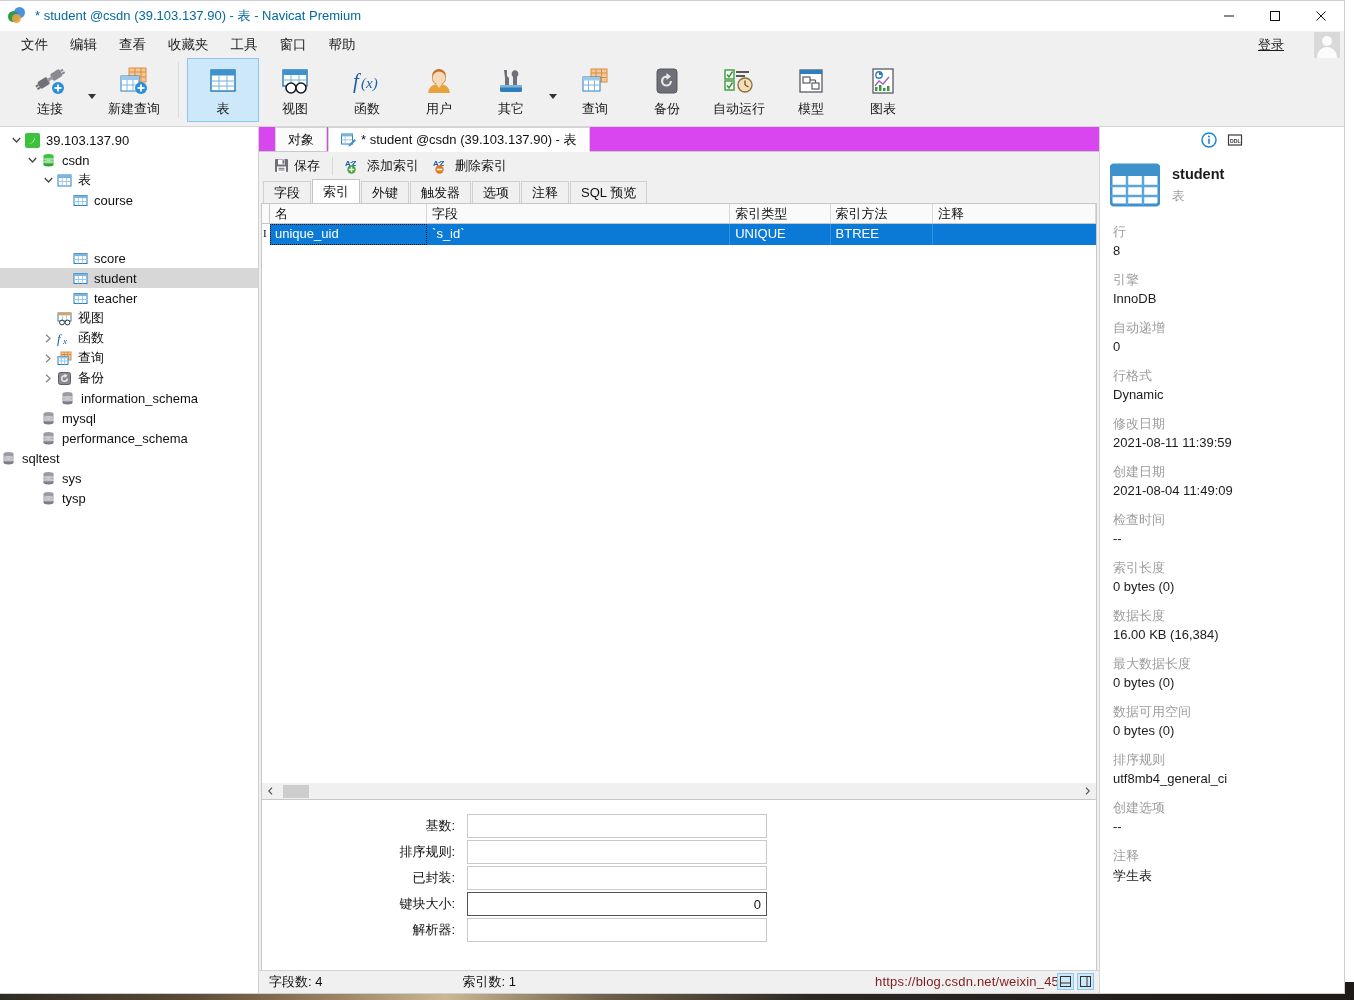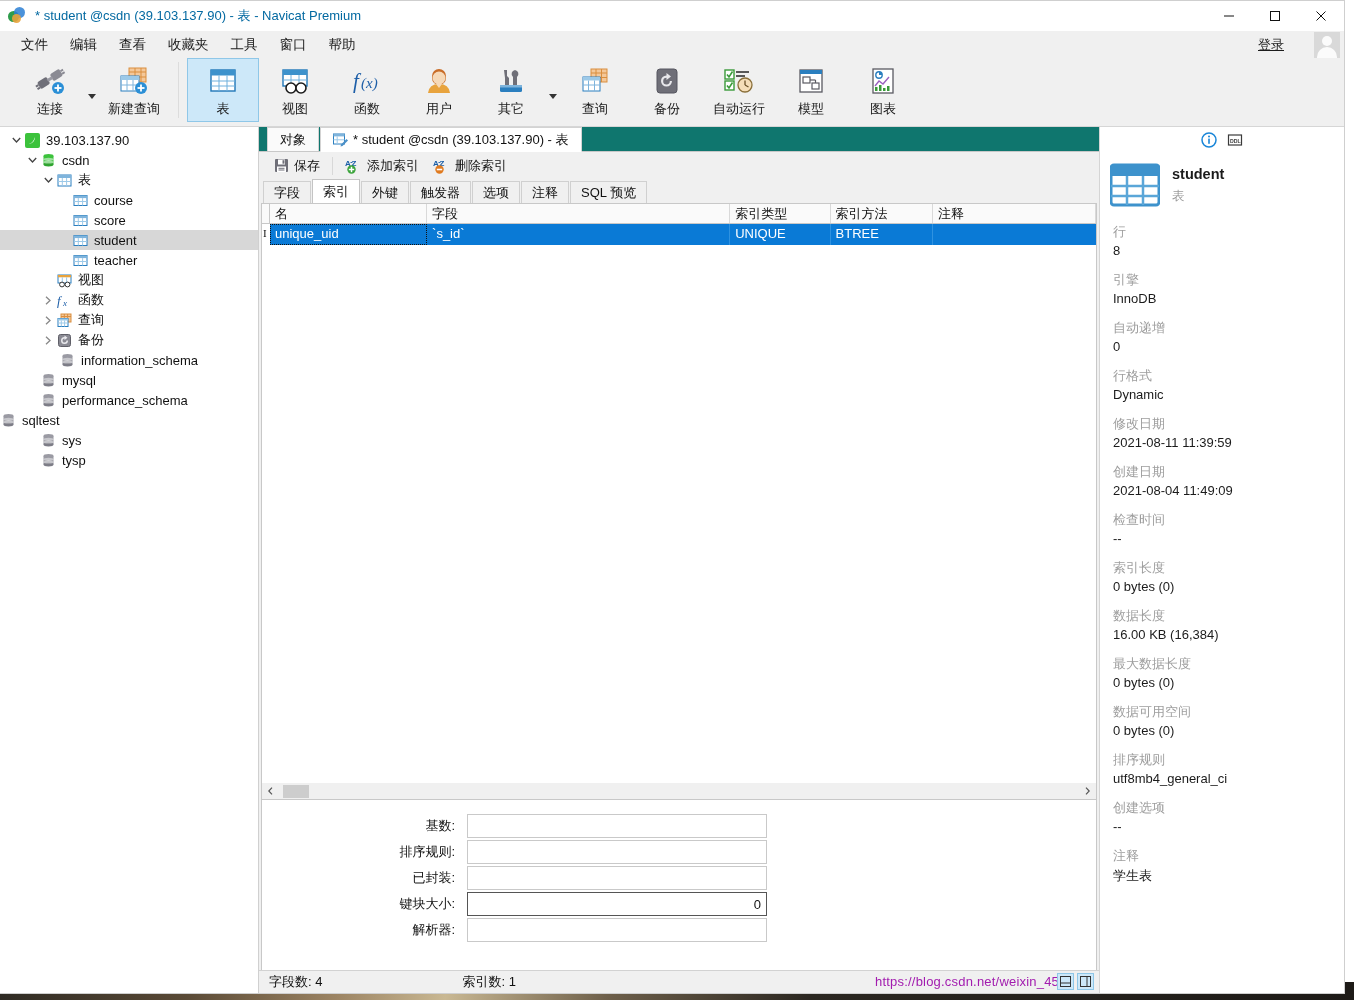--- a/index.html
+++ b/index.html
@@ -88,22 +88,22 @@
   .tw { width:16px; flex:0 0 16px; display:flex; align-items:center; justify-content:center; }
   .tico { width:17px; flex:0 0 17px; display:flex; align-items:center; justify-content:center;
      margin-right:5px; }
   .tlabel { font-size:13px; }
 
   
   .center { flex:1 1 auto; display:flex; flex-direction:column; min-width:0;
      background:#f0f0f0; }
 
   
-  .tabstrip { height:25px; flex:0 0 25px; background:#0f766e; display:flex;
-     align-items:flex-end; border-bottom:1px solid #c8c8c8; padding-left:8px; }
+  .tabstrip { height:25px; flex:0 0 25px; background:#d946ef; display:flex;
+     align-items:flex-end; border-bottom:1px solid #c8c8c8; padding-left:16px; }
   .tab { height:24px; display:flex; align-items:center; padding:0 12px; font-size:13px;
      color:#111; background:#fafafa; border:1px solid #d3d3d3; border-bottom:none;
      margin-right:1px; white-space:nowrap; }
   .tab.active { background:#ffffff; border-bottom:1px solid #ffffff; position:relative;
      margin-bottom:-1px; height:25px; }
   .tab .tabico { margin-right:5px; display:flex; align-items:center; }
 
   
   .etoolbar { height:27px; flex:0 0 27px; background:#f0f0f0; display:flex; align-items:center;
      padding-left:8px; }
@@ -156,21 +156,21 @@
   .finput.focused { border:1px solid #555555; }
 
   
   .statusbar { height:23px; flex:0 0 23px; background:#f0f0f0; border-top:1px solid #d2d2d2;
      display:flex; align-items:center; position:relative; }
   .st-cell { font-size:13px; color:#111; padding-left:10px; }
   .st-cell.c2 { margin-left:130px; }
   .st-right { position:absolute; right:5px; top:2px; display:flex; gap:3px; }
   .st-btn { width:17px; height:17px; background:#cde8f9; border:1px solid #8fc7e8;
      display:flex; align-items:center; justify-content:center; }
-  .watermark { position:absolute; right:40px; top:3px; font-size:13px; color:#a21caf;
+  .watermark { position:absolute; right:40px; top:3px; font-size:13px; color:#7f1d1d;
      white-space:nowrap; letter-spacing:.2px; }
 
   
   .infopanel { width:245px; flex:0 0 245px; background:#ffffff; border-left:1px solid #d5d5d5;
      overflow:hidden; }
   .ip-head { height:22px; display:flex; align-items:center; justify-content:center; gap:9px;
      padding-top:3px; }
   .ip-ibtn { width:17px; height:17px; display:flex; align-items:center; justify-content:center; }
   .ip-title { display:flex; align-items:flex-start; padding:12px 0 0 10px; }
   .ip-tico { width:50px; height:50px; flex:0 0 50px; margin-right:12px; }
@@ -496,21 +496,21 @@
             <rect x="1" y="2.5" width="13" height="10" fill="#ffffff" stroke="#2b7fbf"></rect>
             <rect x="1" y="2.5" width="13" height="2.6" fill="#7fb4dc"></rect>
             <line x1="1" y1="8.5" x2="14" y2="8.5" stroke="#9cc9e8"></line>
             <line x1="5.3" y1="5.1" x2="5.3" y2="12.5" stroke="#9cc9e8"></line>
             <line x1="9.6" y1="5.1" x2="9.6" y2="12.5" stroke="#9cc9e8"></line>
           </svg>
         </div>
         <div class="tlabel">course</div>
       </div>
 
-      <div class="tree-row" style="padding-left:72px;">
+      <div class="tree-row" style="padding-left:72px;margin-top:38px;">
         <div class="tico">
           <svg width="15" height="15" viewBox="0 0 15 15">
             <rect x="1" y="2.5" width="13" height="10" fill="#ffffff" stroke="#2b7fbf"></rect>
             <rect x="1" y="2.5" width="13" height="2.6" fill="#7fb4dc"></rect>
             <line x1="1" y1="8.5" x2="14" y2="8.5" stroke="#9cc9e8"></line>
             <line x1="5.3" y1="5.1" x2="5.3" y2="12.5" stroke="#9cc9e8"></line>
             <line x1="9.6" y1="5.1" x2="9.6" y2="12.5" stroke="#9cc9e8"></line>
           </svg>
         </div>
         <div class="tlabel">score</div>

